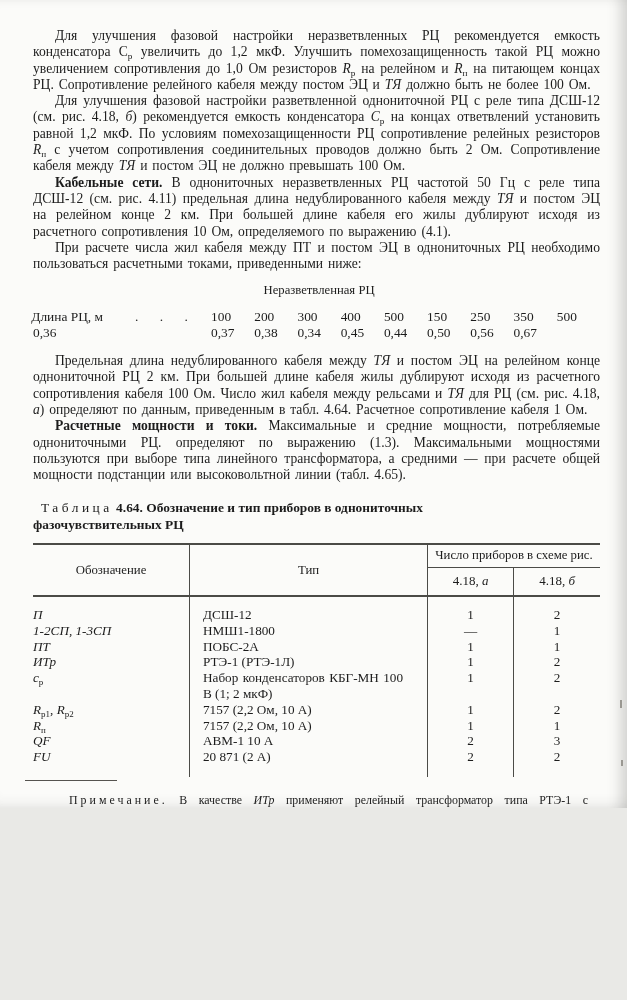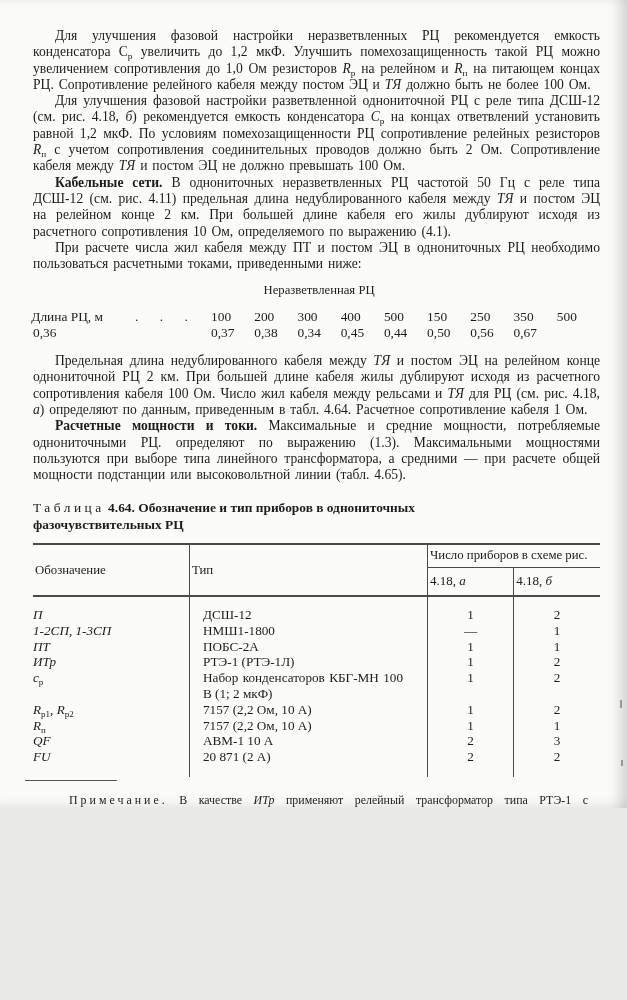--- a/index.html
+++ b/index.html
@@ -38,33 +38,33 @@
   .it-h2 { grid-column:7 / 11; }
   .it-label { display:flex; justify-content:center; padding-right:16px; white-space:nowrap;gap:32px; }
   .it-dots { letter-spacing:9px; color:#2a2a2a; }
   .it-val { }
 
   
   .caption {
     margin:16px 0 0; font-size:13.4px; line-height:17px;
     max-width:492px; font-weight:bold;
   }
-  .caption-label { font-weight:normal; letter-spacing:3.5px; }
+  .caption-label { font-weight:normal; letter-spacing:3.5px;margin-left:8px; }
 
   
   table.mtable {
     border-collapse:collapse; table-layout:fixed; width:567px;
     margin-top:10px; border-top:2px solid #4b4b47;
   }
   .mtable th { font-weight:normal; font-size:12.8px; }
   .mtable .c1 { width:152px; border-right:1px solid #4b4b47; }
   .mtable .c2 { width:233px; border-right:1px solid #4b4b47; }
   .mtable .c3 { width:92px;  border-right:1px solid #4b4b47; }
   .mtable .c4 { width:90px; }
-  .mtable thead th { padding:4px 2px; text-align:left; vertical-align:middle; }
+  .mtable thead th { padding:4px 2px; text-align:center; vertical-align:middle; }
   .mtable th.group { border-bottom:1px solid #4b4b47; line-height:14.5px; padding:3px 2px 4px; }
   .mtable th.hb { border-bottom:2px solid #4b4b47; }
   .mtable thead tr.sub th { padding:5px 2px 6px; font-size:13px; }
   .mtable tbody td {
     padding:0; line-height:15.8px; font-size:13.2px; vertical-align:top;
   }
   .mtable tbody tr.first td { padding-top:10px; }
   .mtable tbody td.c2 { padding-left:13px; padding-right:24px; text-align:justify; }
   .mtable tbody td.c3, .mtable tbody td.c4 { text-align:center; }
   .mtable tbody tr.filler td { height:12px; }

